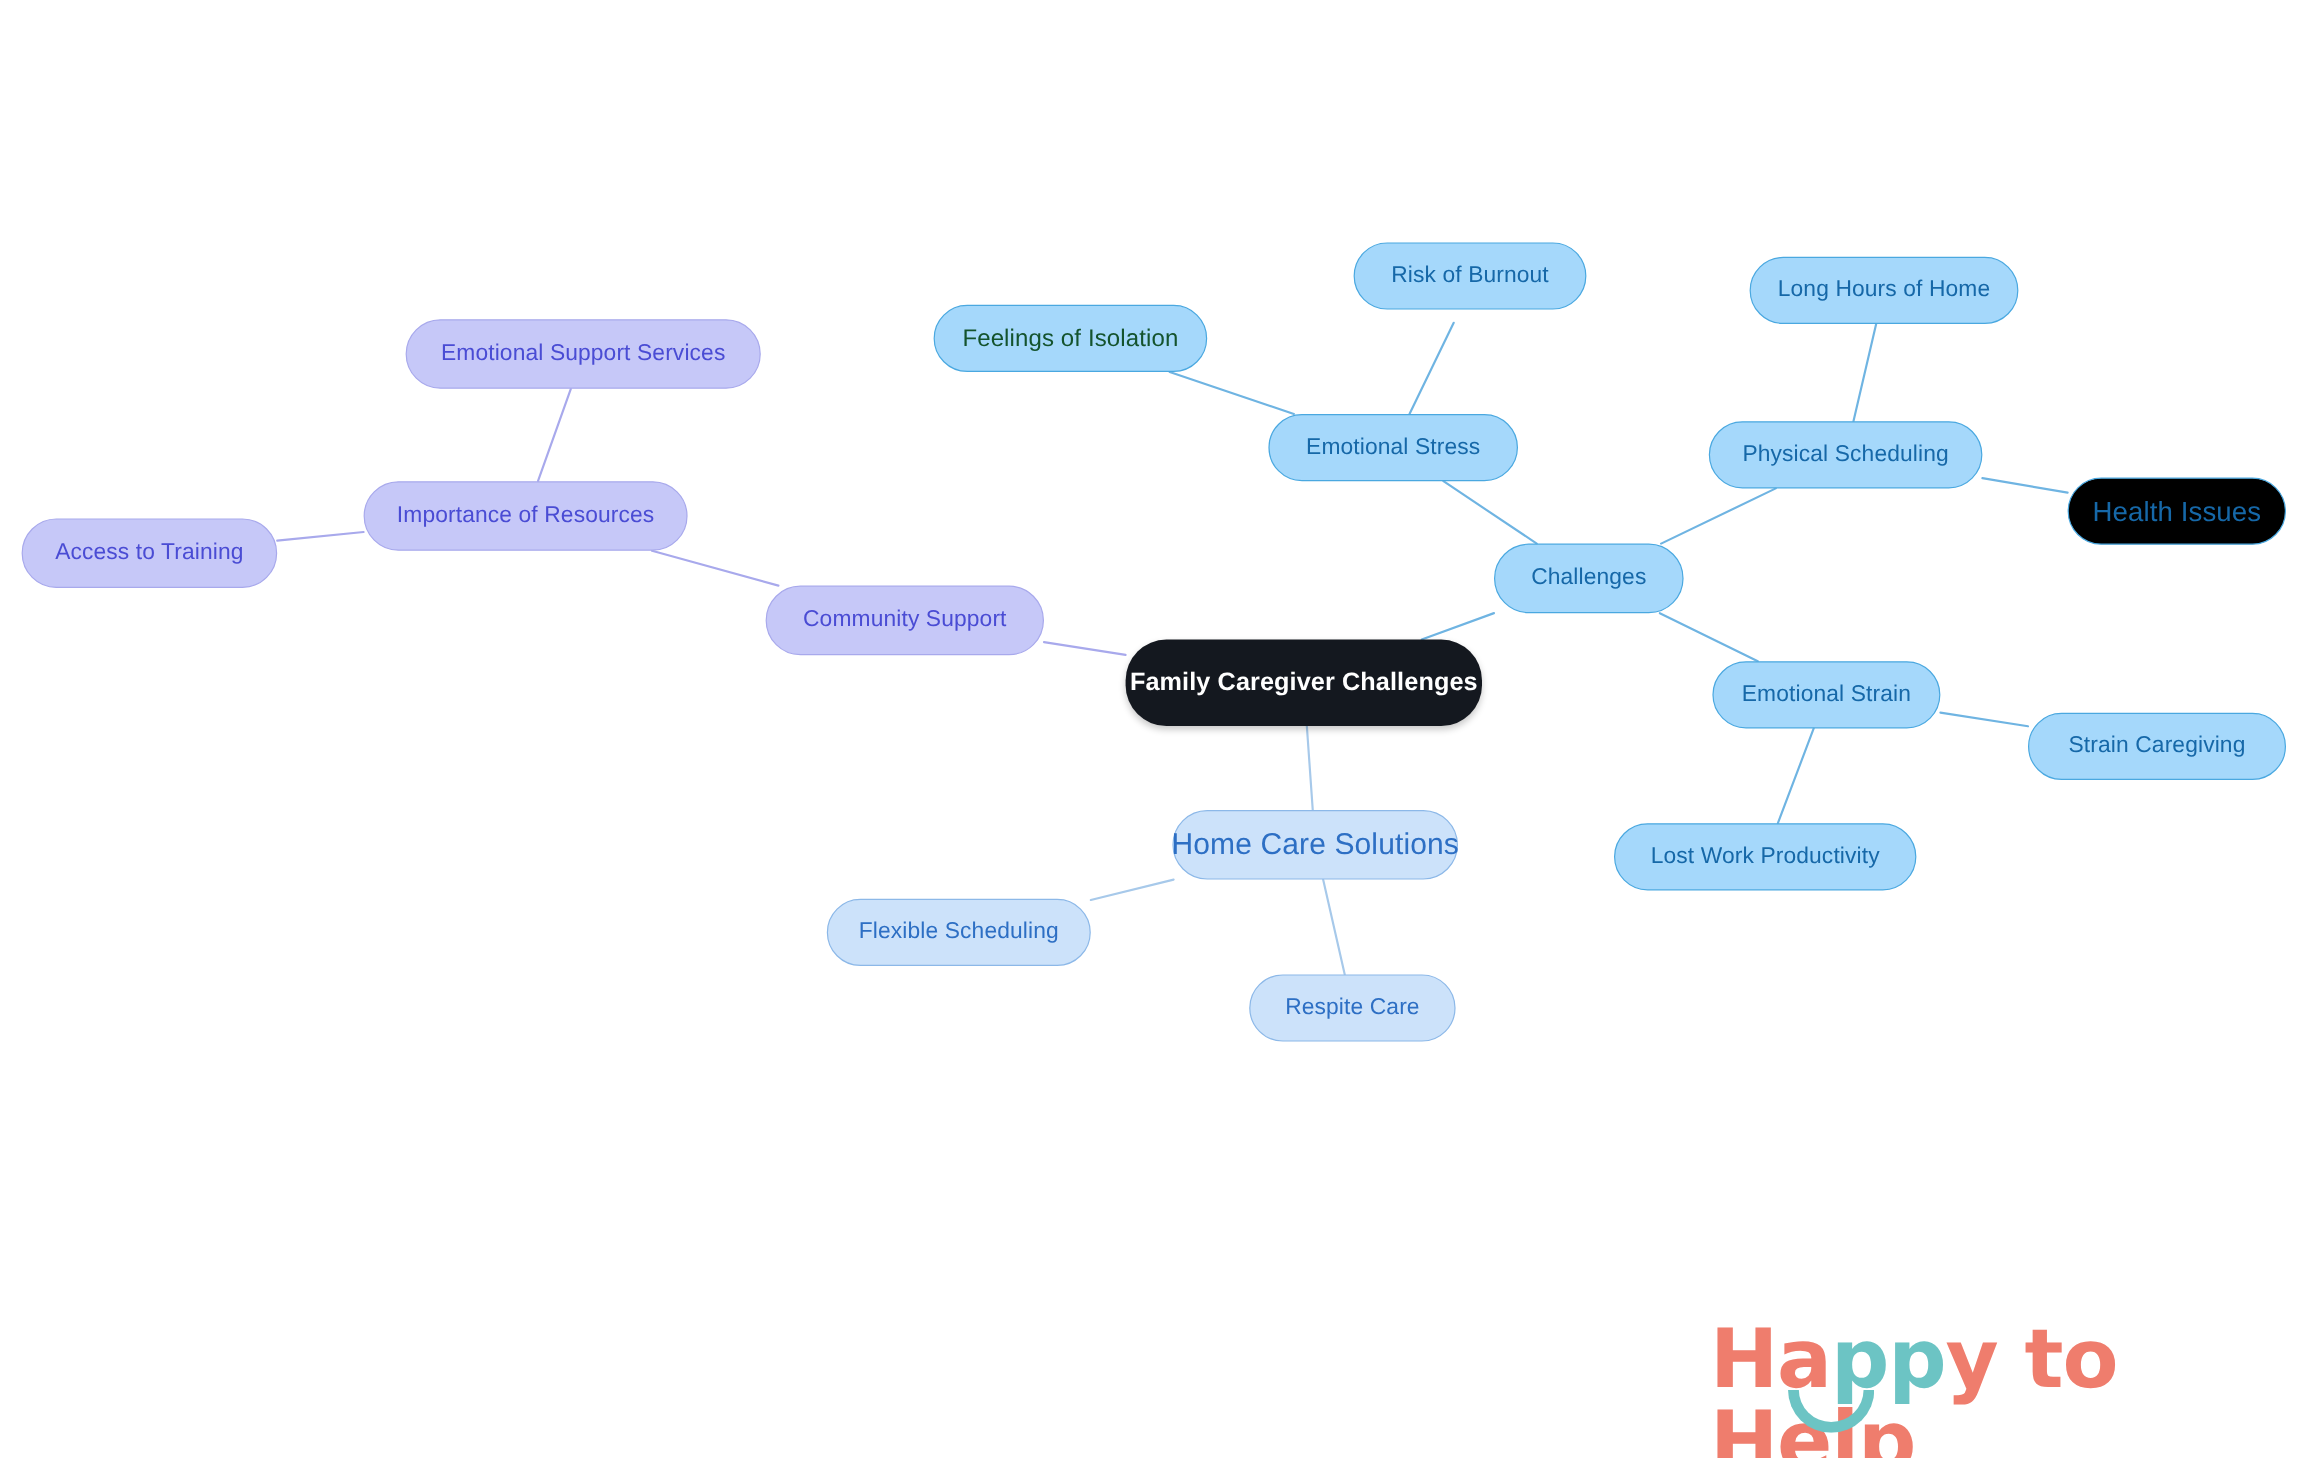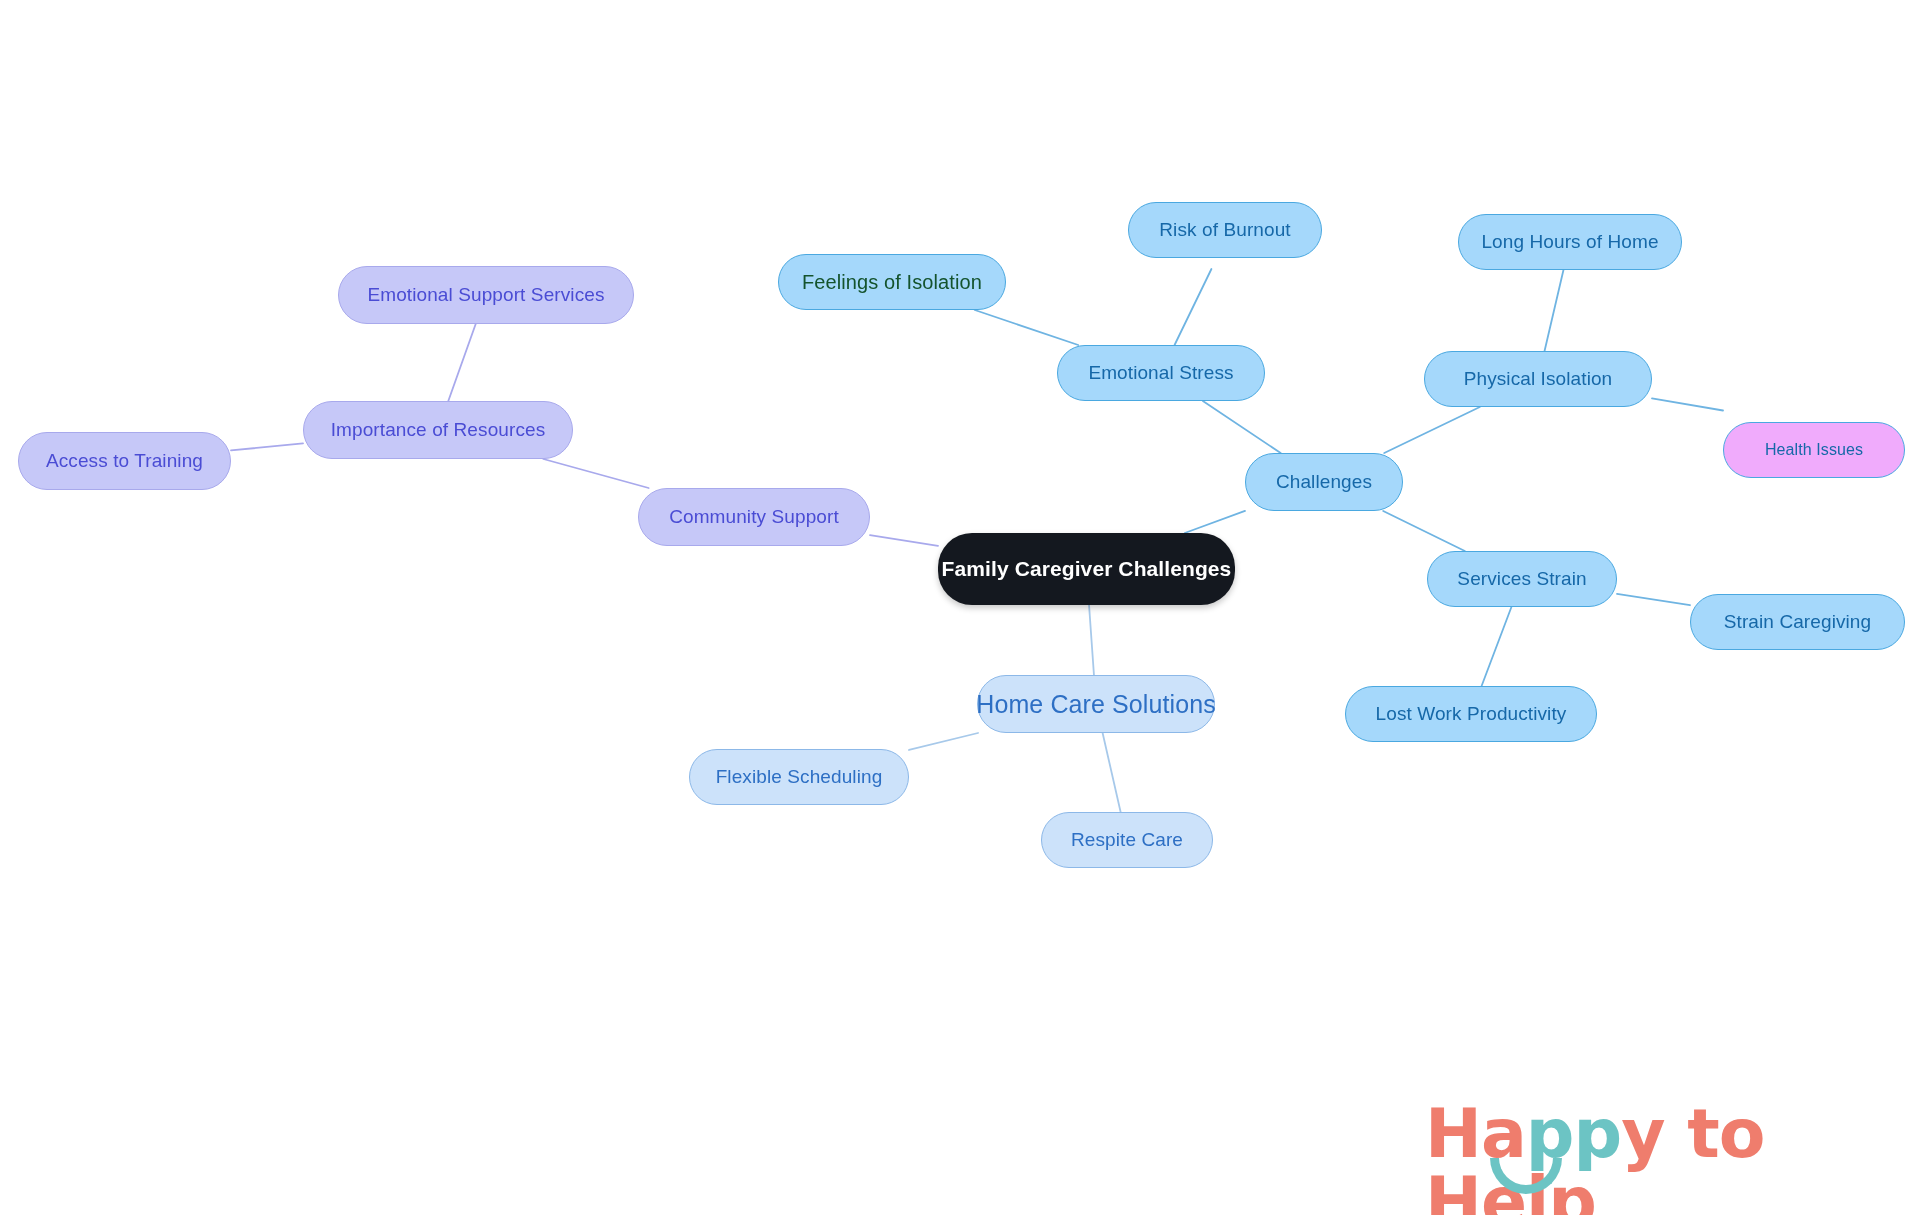--- a/index.html
+++ b/index.html
@@ -86,24 +86,24 @@
       <line x1="648.6666666666666" y1="488" x2="543.3333333333334" y2="459" stroke="#a8a9ec" stroke-width="1.8" stroke-linecap="round"></line>
       <line x1="448.31111111111113" y1="401" x2="475.68888888888887" y2="324" stroke="#a8a9ec" stroke-width="1.8" stroke-linecap="round"></line>
       <line x1="303" y1="443.3492822966507" x2="231" y2="450.4688995215311" stroke="#a8a9ec" stroke-width="1.8" stroke-linecap="round"></line>
     </svg>
   <div id="node-layer">
       <div class="node root" style="left: 938px; top: 533px; width: 297px; height: 72px; background: rgb(20, 24, 31); border-color: transparent; color: rgb(255, 255, 255); font-size: 21px;">Family Caregiver Challenges</div>
       <div class="node" style="left: 1245px; top: 453px; width: 158px; height: 58px; background: rgb(165, 216, 251); border-color: rgb(74, 168, 224); color: rgb(22, 104, 168); font-size: 19px;">Challenges</div>
       <div class="node" style="left: 1057px; top: 345px; width: 208px; height: 56px; background: rgb(165, 216, 251); border-color: rgb(74, 168, 224); color: rgb(22, 104, 168); font-size: 19px;">Emotional Stress</div>
       <div class="node" style="left: 778px; top: 254px; width: 228px; height: 56px; background: rgb(165, 216, 251); border-color: rgb(74, 168, 224); color: #14532d; font-size: 20px;">Feelings of Isolation</div>
       <div class="node" style="left: 1128px; top: 202px; width: 194px; height: 56px; background: rgb(165, 216, 251); border-color: rgb(74, 168, 224); color: rgb(22, 104, 168); font-size: 19px;">Risk of Burnout</div>
-      <div class="node" style="left: 1424px; top: 351px; width: 228px; height: 56px; background: rgb(165, 216, 251); border-color: rgb(74, 168, 224); color: rgb(22, 104, 168); font-size: 19px;">Physical Isolation</div>
+      <div class="node" style="left: 1424px; top: 351px; width: 228px; height: 56px; background: rgb(165, 216, 251); border-color: rgb(74, 168, 224); color: rgb(22, 104, 168); font-size: 19px;">Physical Scheduling</div>
       <div class="node" style="left: 1458px; top: 214px; width: 224px; height: 56px; background: rgb(165, 216, 251); border-color: rgb(74, 168, 224); color: rgb(22, 104, 168); font-size: 19px;">Long Hours of Home</div>
-      <div class="node" style="left: 1723px; top: 422px; width: 182px; height: 56px; background: #f0abfc; border-color: rgb(74, 168, 224); color: rgb(22, 104, 168); font-size: 16px;">Health Issues</div>
-      <div class="node" style="left: 1427px; top: 551px; width: 190px; height: 56px; background: rgb(165, 216, 251); border-color: rgb(74, 168, 224); color: rgb(22, 104, 168); font-size: 19px;">Services Strain</div>
+      <div class="node" style="left: 1723px; top: 398px; width: 182px; height: 56px; background: #000000; border-color: rgb(74, 168, 224); color: rgb(22, 104, 168); font-size: 23px;">Health Issues</div>
+      <div class="node" style="left: 1427px; top: 551px; width: 190px; height: 56px; background: rgb(165, 216, 251); border-color: rgb(74, 168, 224); color: rgb(22, 104, 168); font-size: 19px;">Emotional Strain</div>
       <div class="node" style="left: 1690px; top: 594px; width: 215px; height: 56px; background: rgb(165, 216, 251); border-color: rgb(74, 168, 224); color: rgb(22, 104, 168); font-size: 19px;">Strain Caregiving</div>
       <div class="node" style="left: 1345px; top: 686px; width: 252px; height: 56px; background: rgb(165, 216, 251); border-color: rgb(74, 168, 224); color: rgb(22, 104, 168); font-size: 19px;">Lost Work Productivity</div>
       <div class="node" style="left: 977px; top: 675px; width: 238px; height: 58px; background: rgb(204, 226, 250); border-color: rgb(140, 184, 232); color: rgb(45, 111, 196); font-size: 25px;">Home Care Solutions</div>
       <div class="node" style="left: 689px; top: 749px; width: 220px; height: 56px; background: rgb(204, 226, 250); border-color: rgb(140, 184, 232); color: rgb(45, 111, 196); font-size: 19px;">Flexible Scheduling</div>
       <div class="node" style="left: 1041px; top: 812px; width: 172px; height: 56px; background: rgb(204, 226, 250); border-color: rgb(140, 184, 232); color: rgb(45, 111, 196); font-size: 19px;">Respite Care</div>
       <div class="node" style="left: 638px; top: 488px; width: 232px; height: 58px; background: rgb(198, 200, 248); border-color: rgb(168, 169, 236); color: rgb(74, 76, 212); font-size: 19px;">Community Support</div>
       <div class="node" style="left: 303px; top: 401px; width: 270px; height: 58px; background: rgb(198, 200, 248); border-color: rgb(168, 169, 236); color: rgb(74, 76, 212); font-size: 19px;">Importance of Resources</div>
       <div class="node" style="left: 338px; top: 266px; width: 296px; height: 58px; background: rgb(198, 200, 248); border-color: rgb(168, 169, 236); color: rgb(74, 76, 212); font-size: 19px;">Emotional Support Services</div>
       <div class="node" style="left: 18px; top: 432px; width: 213px; height: 58px; background: rgb(198, 200, 248); border-color: rgb(168, 169, 236); color: rgb(74, 76, 212); font-size: 19px;">Access to Training</div>
     </div>

